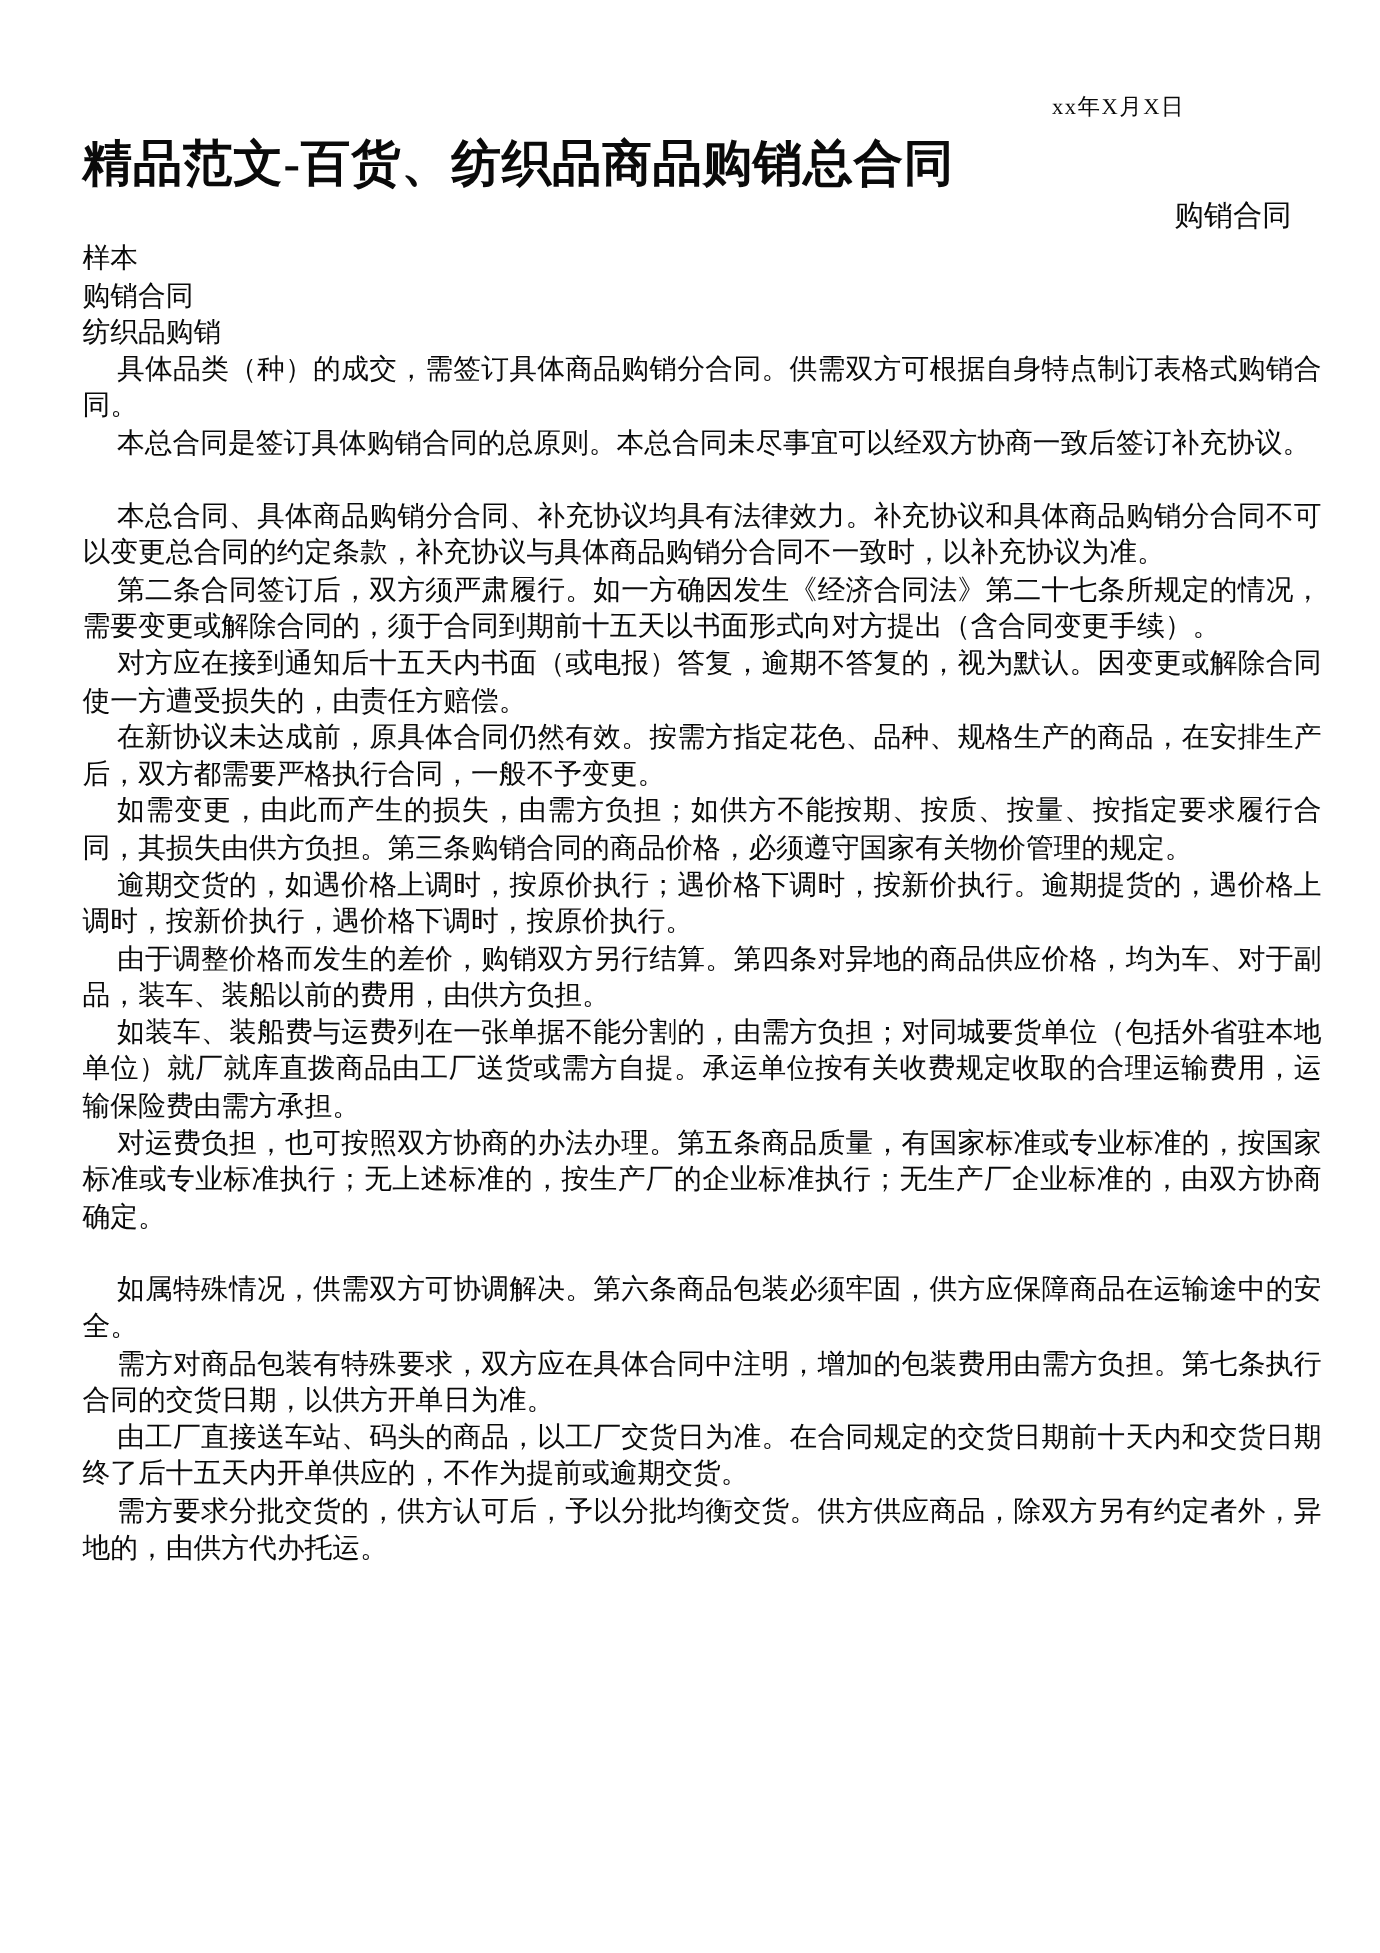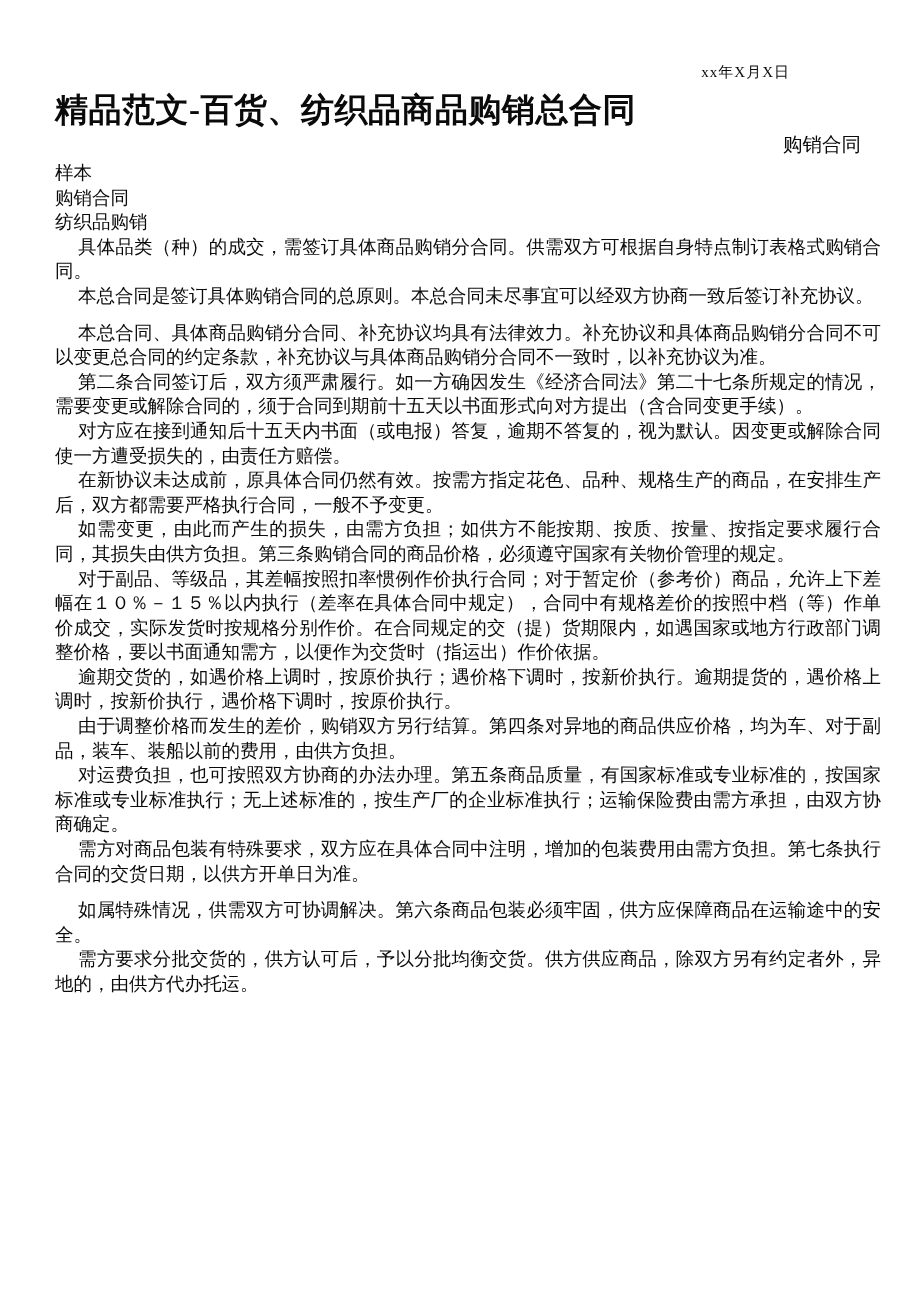--- a/index.html
+++ b/index.html
@@ -51,42 +51,43 @@
     text-align: justify;
     text-justify: inter-ideograph;
   }
   .doc-body p {
     margin: 0;
   }
   .doc-body p.indent {
     text-indent: 23px;
   }
   .doc-body p.space-before {
-    margin-top: 12px;
+    margin-top: 24px;
   }
 </style>
 </head>
 <body>
 
 <div class="page">
   <div class="date-line">xx年X月X日</div>
   <h1 class="doc-title">精品范文-百货、纺织品商品购销总合同</h1>
   <div class="subtitle-line">购销合同</div>
   <div class="doc-body">
       <p>样本</p>
       <p>购销合同</p>
       <p>纺织品购销</p>
       <p class="indent">具体品类（种）的成交，需签订具体商品购销分合同。供需双方可根据自身特点制订表格式购销合同。</p>
       <p class="indent">本总合同是签订具体购销合同的总原则。本总合同未尽事宜可以经双方协商一致后签订补充协议。</p>
       <p class="indent space-before">本总合同、具体商品购销分合同、补充协议均具有法律效力。补充协议和具体商品购销分合同不可以变更总合同的约定条款，补充协议与具体商品购销分合同不一致时，以补充协议为准。</p>
       <p class="indent">第二条合同签订后，双方须严肃履行。如一方确因发生《经济合同法》第二十七条所规定的情况，需要变更或解除合同的，须于合同到期前十五天以书面形式向对方提出（含合同变更手续）。</p>
       <p class="indent">对方应在接到通知后十五天内书面（或电报）答复，逾期不答复的，视为默认。因变更或解除合同使一方遭受损失的，由责任方赔偿。</p>
       <p class="indent">在新协议未达成前，原具体合同仍然有效。按需方指定花色、品种、规格生产的商品，在安排生产后，双方都需要严格执行合同，一般不予变更。</p>
       <p class="indent">如需变更，由此而产生的损失，由需方负担；如供方不能按期、按质、按量、按指定要求履行合同，其损失由供方负担。第三条购销合同的商品价格，必须遵守国家有关物价管理的规定。</p>
-      <p class="indent">对于副品、等级品，其差幅按照扣率惯例作价执行合同；对于暂定价（参考价）商品，允许上下差幅在１０％－１５％以内执行（差率在具体合同中规定），合同中有规格差价的按照中档（等）作单价成交，实际发货时按规格分别作价。在合同规定的交（提）货期限内，如遇国家或地方行政部门调整价格，要以书面通知需方，以便作为交货时（指运出）作价依据。</p>
       <p class="indent">逾期交货的，如遇价格上调时，按原价执行；遇价格下调时，按新价执行。逾期提货的，遇价格上调时，按新价执行，遇价格下调时，按原价执行。</p>
       <p class="indent">由于调整价格而发生的差价，购销双方另行结算。第四条对异地的商品供应价格，均为车、对于副品，装车、装船以前的费用，由供方负担。</p>
-      <p class="indent">对运费负担，也可按照双方协商的办法办理。第五条商品质量，有国家标准或专业标准的，按国家标准或专业标准执行；无上述标准的，按生产厂的企业标准执行；运输保险费由需方承担，由双方协商确定。</p>
+      <p class="indent">如装车、装船费与运费列在一张单据不能分割的，由需方负担；对同城要货单位（包括外省驻本地单位）就厂就库直拨商品由工厂送货或需方自提。承运单位按有关收费规定收取的合理运输费用，运输保险费由需方承担。</p>
+      <p class="indent">对运费负担，也可按照双方协商的办法办理。第五条商品质量，有国家标准或专业标准的，按国家标准或专业标准执行；无上述标准的，按生产厂的企业标准执行；无生产厂企业标准的，由双方协商确定。</p>
+      <p class="indent space-before">如属特殊情况，供需双方可协调解决。第六条商品包装必须牢固，供方应保障商品在运输途中的安全。</p>
       <p class="indent">需方对商品包装有特殊要求，双方应在具体合同中注明，增加的包装费用由需方负担。第七条执行合同的交货日期，以供方开单日为准。</p>
-      <p class="indent space-before">如属特殊情况，供需双方可协调解决。第六条商品包装必须牢固，供方应保障商品在运输途中的安全。</p>
+      <p class="indent">由工厂直接送车站、码头的商品，以工厂交货日为准。在合同规定的交货日期前十天内和交货日期终了后十五天内开单供应的，不作为提前或逾期交货。</p>
       <p class="indent">需方要求分批交货的，供方认可后，予以分批均衡交货。供方供应商品，除双方另有约定者外，异地的，由供方代办托运。</p>
     </div>
 </div>
 
 </body></html>

